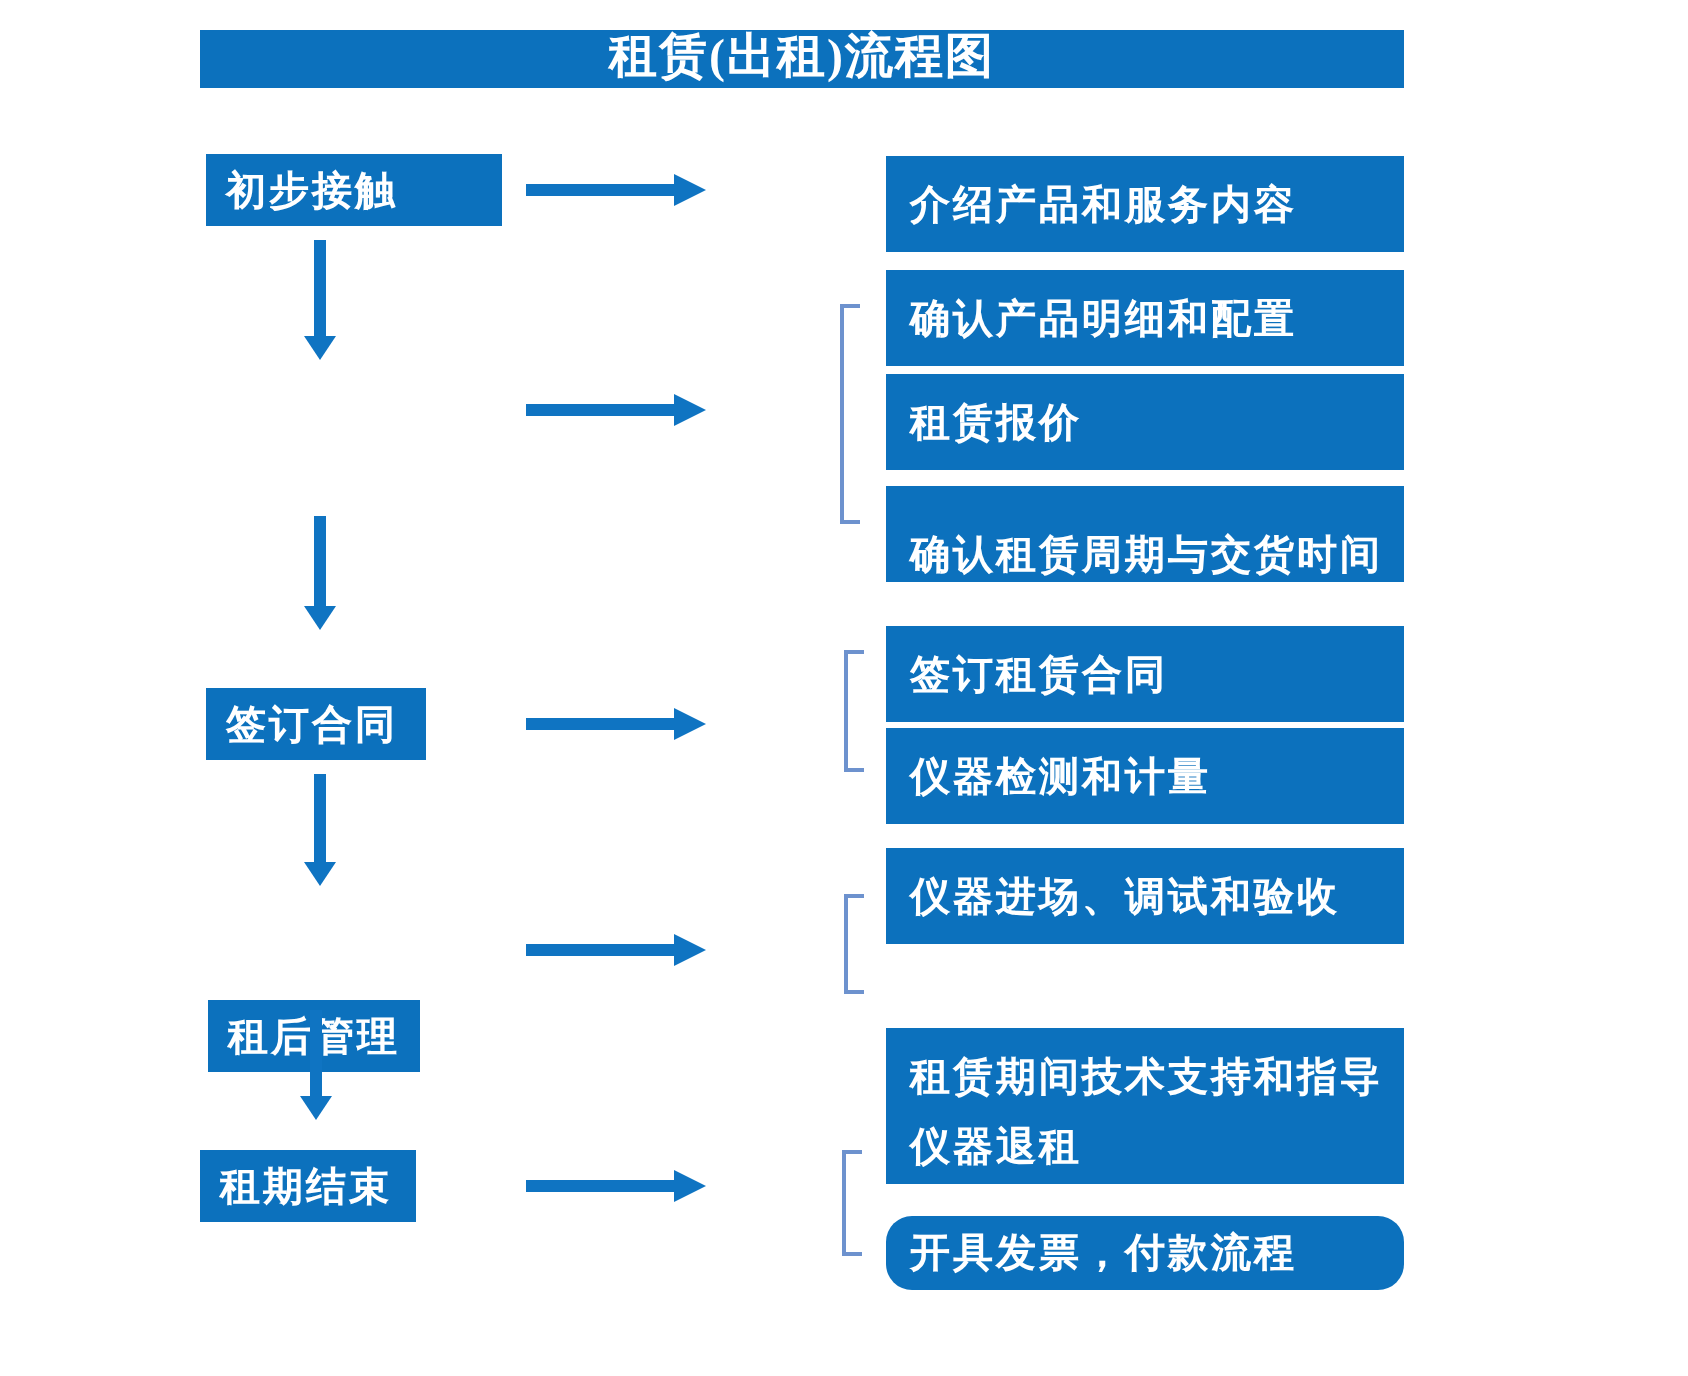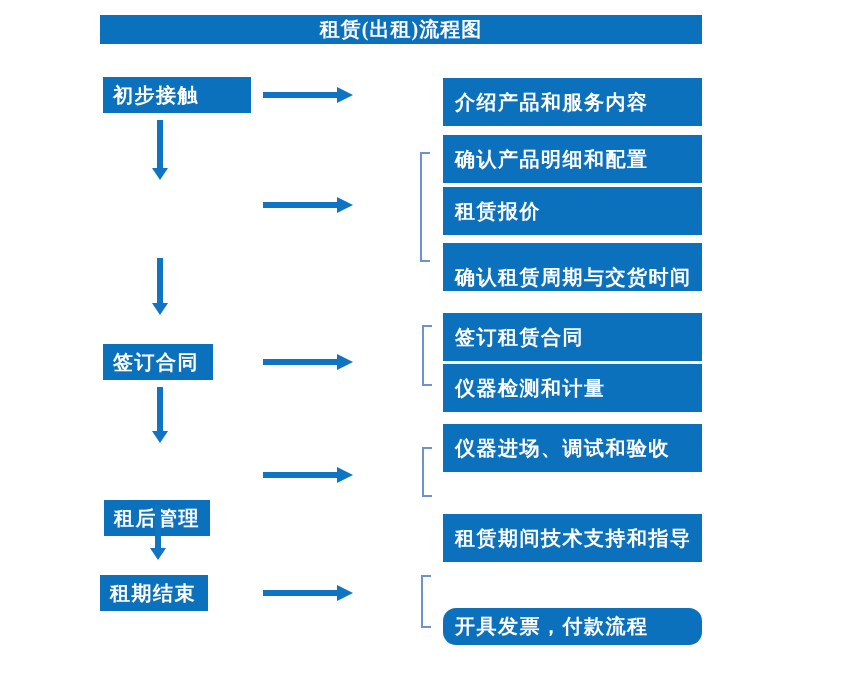--- a/index.html
+++ b/index.html
@@ -11,21 +11,21 @@
     font-family: "Liberation Serif", "DejaVu Serif", serif;
     overflow: hidden;
   }
   .title-bar {
     position: absolute;
     left: 100px; top: 15px;
     width: 602px; height: 29px;
     background: #0c71bd;
     color: #ffffff;
     font-weight: bold;
-    font-size: 20px;
+    font-size: 24px;
     line-height: 29px;
     text-align: center;
     letter-spacing: 1px;
   }
   .lbox, .rbox {
     position: absolute;
     background: #0c71bd;
     color: #ffffff;
     font-weight: bold;
     font-size: 20px;
@@ -137,17 +137,20 @@
     <span>仪器检测和计量</span>
   </div>
 
   <div class="rbox" style="top:424px;">
     <span>仪器进场、调试和验收</span>
   </div>
   <div class="rbox" style="top:514px;">
     <span>租赁期间技术支持和指导</span>
   </div>
 
+  <div class="rbox" style="top:555px; height:37px;">
+    <span>仪器退租</span>
+  </div>
   <div class="rbox" style="top:608px; height:37px;border-radius:13px;">
     <span>开具发票，付款流程</span>
   </div>
 
 </div>
 
 </body></html>

